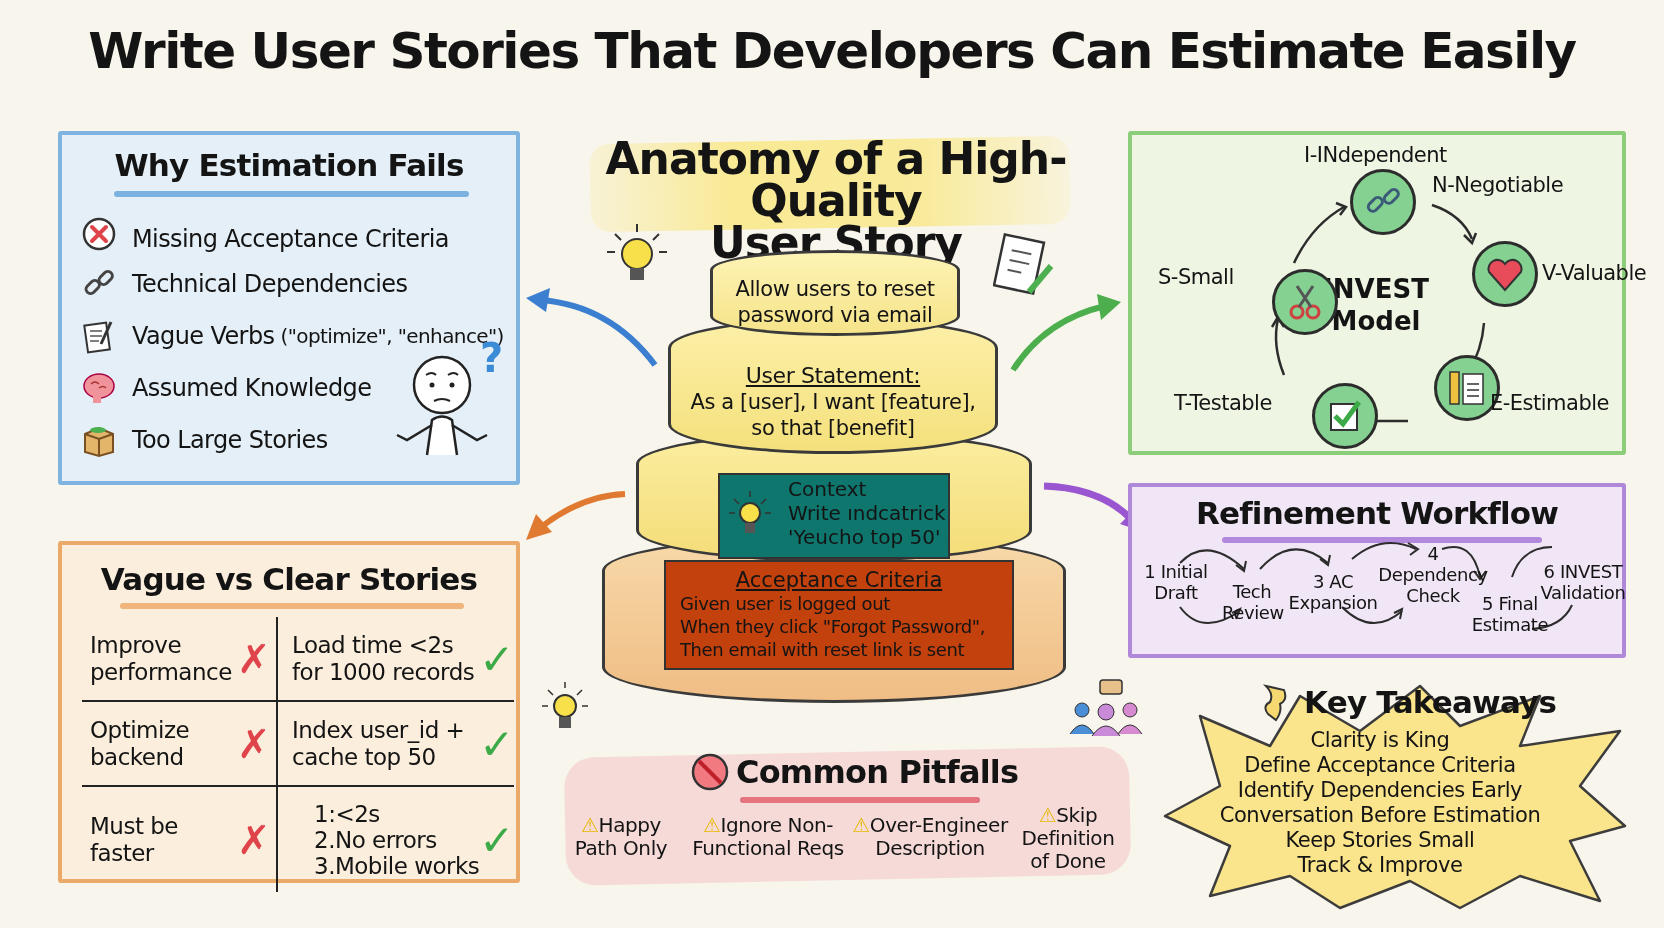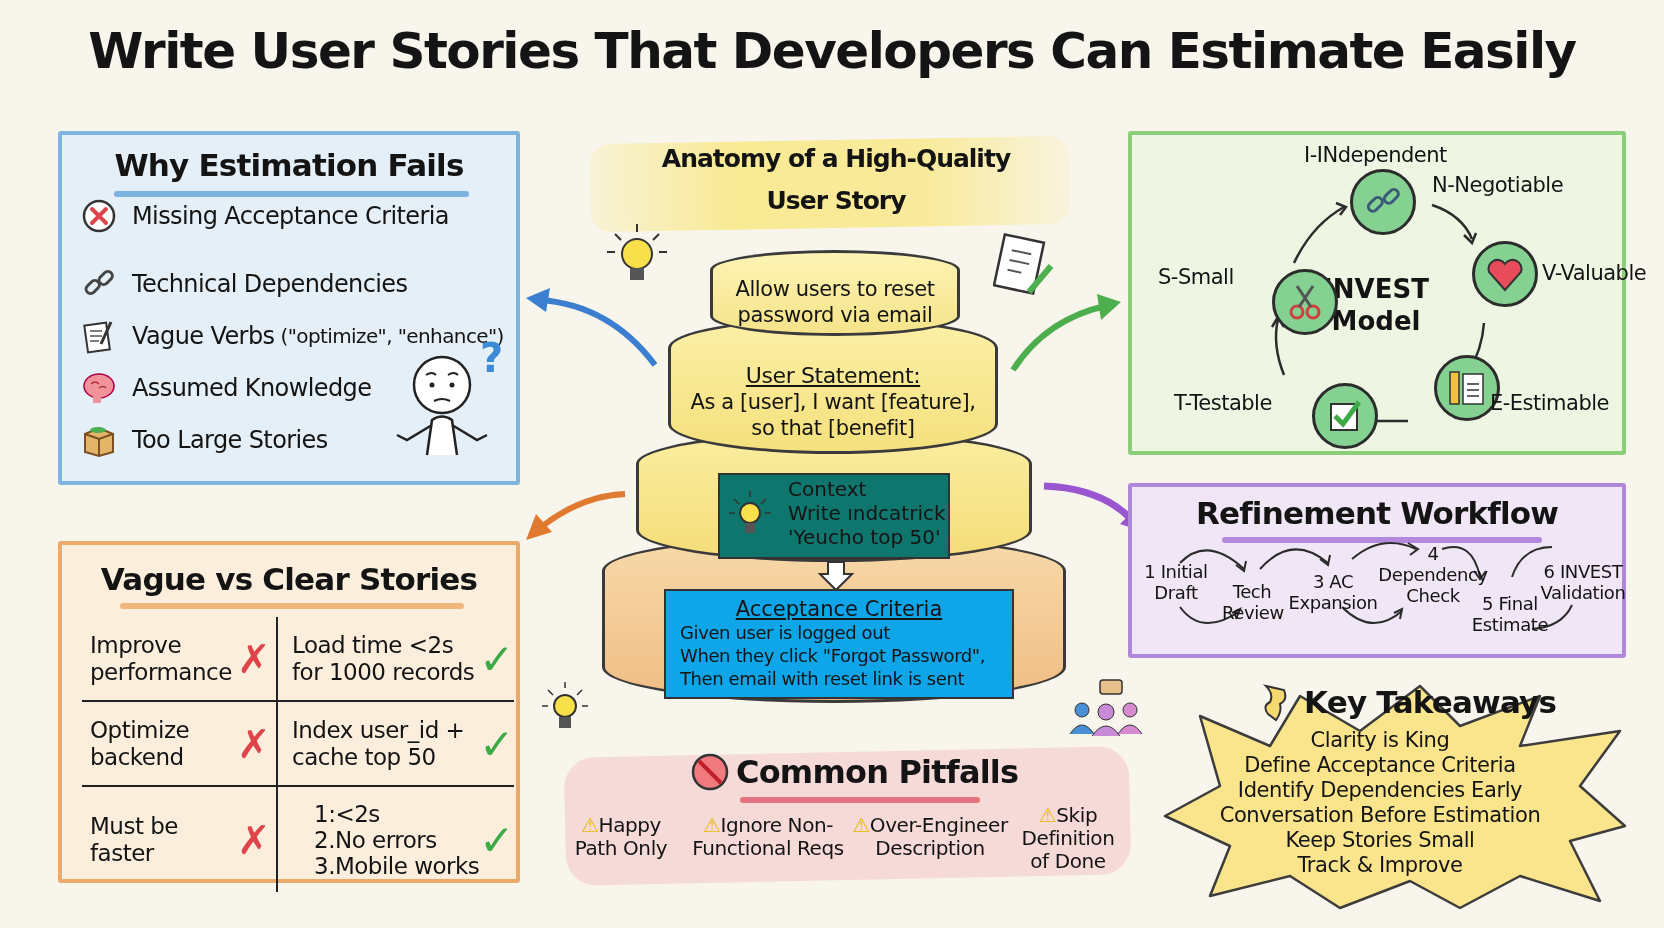--- a/index.html
+++ b/index.html
@@ -43,21 +43,21 @@
   .vc-cell { position: relative; font-size: 23px; line-height: 27px; letter-spacing: -0.5px;
     display: flex; align-items: center; }
   .vc-left { width: 196px; padding-left: 8px; border-right: 2.5px solid #222; }
   .vc-right { flex: 1; padding-left: 14px; }
   .mark-x { position: absolute; right: 6px; top: 50%; transform: translateY(-50%);
     font-size: 40px; color: #e0444b; font-weight: bold; }
   .mark-ok { position: absolute; right: 0px; top: 50%; transform: translateY(-50%);
     font-size: 42px; color: #3caa46; font-weight: bold; }
   
   .center-title { left: 596px; top: 138px; width: 480px; text-align: center;
-    font-size: 25px; font-weight: bold; letter-spacing: -1px; line-height: 42px; }
+    font-size: 44px; font-weight: bold; letter-spacing: -1px; line-height: 42px; }
   .center-hl { left: 590px; top: 140px; width: 480px; height: 88px;
     background: linear-gradient(90deg, rgba(250,226,90,.15), rgba(250,226,90,.6) 30%, rgba(250,226,90,.55) 70%, rgba(250,226,90,.1)); border-radius: 20px; transform: rotate(-1deg); }
   .tier { position: absolute; border: 3px solid #3a3a3a; }
   .tier-text { position: absolute; left: 0; right: 0; text-align: center; font-size: 21px; line-height: 26px; letter-spacing: -0.4px; }
   .inner-box { position: absolute; background: #0f766e; border: 2.5px solid #333; }
   
   .p-invest { left: 1128px; top: 131px; width: 498px; height: 324px;
     background: #eef5e2; border-color: #8ccd79; }
   .inv-node { position: absolute; width: 66px; height: 66px; border-radius: 50%;
     background: #84d192; border: 3px solid #2c2c2c; display: flex; align-items: center; justify-content: center; font-size: 32px; }
@@ -78,21 +78,21 @@
 </style>
 </head>
 <body>
 
 <div class="abs title">Write User Stories That Developers Can Estimate Easily</div>
 
 <div class="panel p-why">
   <div class="panel-title" style="top:12px;">Why Estimation Fails</div>
   <div class="underline" style="left:52px; top:56px; width:355px; background:#6aa7dc;"></div>
 
-  <div class="why-item" style="top:62px;">
+  <div class="why-item" style="top:80px;align-items:flex-end;">
     <span class="ic">
       <svg width="36" height="36">
           <circle cx="18" cy="18" r="15" fill="#fff" stroke="#333" stroke-width="2.5"></circle>
           <path d="M11 11 L25 25 M25 11 L11 25" stroke="#e0444b" stroke-width="4" stroke-linecap="round"></path>
         </svg>
     </span>
     <span>Missing Acceptance Criteria</span>
   </div>
   <div class="why-item" style="top:130px;">
     <span class="ic">
@@ -244,21 +244,21 @@
     <div>'Yeucho top 50'</div>
   </div>
 </div>
 
 <div class="abs" style="left:818px; top:560px;">
   <svg width="36" height="34">
       <path d="M10 2 H26 V14 H34 L18 30 L2 14 H10 Z" fill="#fff" stroke="#333" stroke-width="2"></path>
     </svg>
 </div>
 
-<div class="inner-box" style="left:664px; top:589px; width:350px; height:110px; background:#0ea5e9;">
+<div class="inner-box" style="left:664px; top:560px; width:350px; height:110px; background:#c2410c;">
   <div style="text-align:center; font-size:21px; text-decoration:underline; margin-top:6px;">Acceptance Criteria</div>
   <div style="padding-left:14px; font-size:18px; line-height:23px; letter-spacing:-0.4px;">
     <div>Given user is logged out</div>
     <div>When they click "Forgot Password",</div>
     <div>Then email with reset link is sent</div>
   </div>
 </div>
 
 <svg class="abs" style="left:520px; top:280px;" width="140" height="90">
   <path d="M135 85 Q90 25 20 20" stroke="#3c7fd0" stroke-width="6" fill="none"></path>

